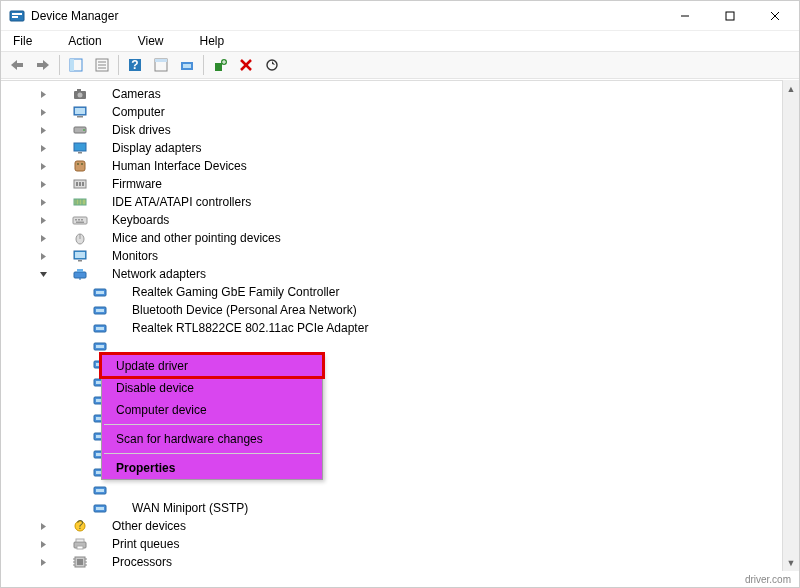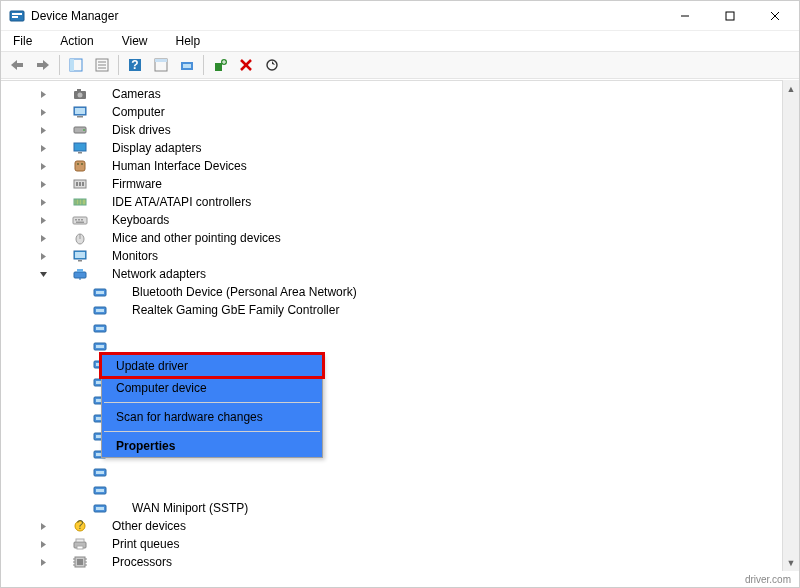--- a/index.html
+++ b/index.html
@@ -2,36 +2,36 @@
 <html><head>
 <meta charset="utf-8">
 <style>
 * { box-sizing: border-box; margin: 0; padding: 0; font-family: "Segoe UI", Tahoma, sans-serif; font-size: 12px; }
 body { width: 800px; height: 588px; background: #fff; position: relative; overflow: hidden; border: 1px solid #ccc; }
 .titlebar { height: 30px; display: flex; align-items: center; padding: 0 2px 0 8px; border-bottom: 1px solid #eee; }
 .titlebar .app-icon { width: 16px; height: 16px; margin-right: 6px; }
 .titlebar .title { flex: 1; }
 .titlebar .win-controls { display: flex; }
 .titlebar .win-btn { width: 45px; height: 28px; display: flex; align-items: center; justify-content: center; }
-.menubar { height: 20px; display: flex; align-items: center; padding: 0 4px; gap: 12px; }
+.menubar { height: 20px; display: flex; align-items: center; padding: 0 4px; gap: 20px; }
 .menubar .menu-item { padding: 2px 8px; }
 .toolbar { height: 28px; display: flex; align-items: center; padding: 0 4px; gap: 2px; border-top: 1px solid #e5e5e5; border-bottom: 1px solid #e5e5e5; background: #f8f8f8; }
 .toolbar .tbtn { width: 24px; height: 24px; display: flex; align-items: center; justify-content: center; border: 1px solid transparent; }
 .toolbar .sep { width: 1px; height: 20px; background: #ccc; margin: 0 2px; }
 .content { position: absolute; top: 79px; left: 0; right: 0; bottom: 16px; overflow: hidden; border-top: 1px solid #ddd; }
 .tree { padding: 4px 0 4px 8px; }
 .node { display: flex; align-items: center; height: 18px; line-height: 18px; white-space: nowrap; gap: 20px; }
 .expander { width: 12px; height: 12px; margin-right: 3px; display: inline-flex; align-items: center; justify-content: center; color: #888; font-size: 10px; }
 .indent { display: inline-block; }
 .dicon { width: 16px; height: 16px; margin-right: 4px; display: inline-flex; align-items: center; justify-content: center; }
 .label { }
 .scrollbar { position: absolute; right: 0; top: 79px; bottom: 16px; width: 17px; background: #f0f0f0; border-left: 1px solid #ddd; }
 .scroll-up, .scroll-down { position: absolute; left: 0; right: 0; height: 17px; display: flex; align-items: center; justify-content: center; color: #666; font-size: 9px; }
 .scroll-up { top: 0; } .scroll-down { bottom: 0; }
-.context-menu { position: absolute; left: 100px; top: 353px; width: 222px; background: #3b82f6; border: 1px solid #a0a0a0; box-shadow: 2px 2px 4px rgba(0,0,0,0.2); z-index: 10; }
+.context-menu { position: absolute; left: 100px; top: 353px; width: 222px; background: #d946ef; border: 1px solid #a0a0a0; box-shadow: 2px 2px 4px rgba(0,0,0,0.2); z-index: 10; }
 .context-menu .cm-item { height: 22px; padding: 0 14px; display: flex; align-items: center; }
 .context-menu .cm-sep { height: 1px; background: #d0d0d0; margin: 3px 2px; }
 .context-menu .cm-item.bold { font-weight: bold; }
 .highlight-box { position: absolute; border: 3px solid #e00000; z-index: 20; pointer-events: none; }
 .watermark { position: absolute; bottom: 2px; right: 8px; font-size: 10px; color: #888; }
 </style>
 </head>
 <body>
 
 <div class="titlebar">
@@ -321,42 +321,43 @@
       </div>
       <div class="node">
         <span class="indent" style="width: 28px;"></span>
         <span class="expander"></span>
         <span class="dicon">
           <svg viewBox="0 0 16 16" width="16" height="16">
             <rect x="2" y="5" width="12" height="7" rx="1" fill="#4a90d9" stroke="#2a6aa9"></rect>
             <rect x="4" y="7" width="8" height="3" fill="#bcdff6"></rect>
           </svg>
         </span>
+        <span class="label">Realtek Gaming GbE Family Controller</span>
+      </div>
+      <div class="node">
+        <span class="indent" style="width: 28px;"></span>
+        <span class="expander"></span>
+        <span class="dicon">
+          <svg viewBox="0 0 16 16" width="16" height="16">
+            <rect x="2" y="5" width="12" height="7" rx="1" fill="#4a90d9" stroke="#2a6aa9"></rect>
+            <rect x="4" y="7" width="8" height="3" fill="#bcdff6"></rect>
+          </svg>
+        </span>
         <span class="label">Bluetooth Device (Personal Area Network)</span>
       </div>
       <div class="node">
         <span class="indent" style="width: 28px;"></span>
         <span class="expander"></span>
         <span class="dicon">
           <svg viewBox="0 0 16 16" width="16" height="16">
             <rect x="2" y="5" width="12" height="7" rx="1" fill="#4a90d9" stroke="#2a6aa9"></rect>
             <rect x="4" y="7" width="8" height="3" fill="#bcdff6"></rect>
           </svg>
         </span>
-        <span class="label">Realtek Gaming GbE Family Controller</span>
-      </div>
-      <div class="node">
-        <span class="indent" style="width: 28px;"></span>
-        <span class="expander"></span>
-        <span class="dicon">
-          <svg viewBox="0 0 16 16" width="16" height="16">
-            <rect x="2" y="5" width="12" height="7" rx="1" fill="#4a90d9" stroke="#2a6aa9"></rect>
-            <rect x="4" y="7" width="8" height="3" fill="#bcdff6"></rect>
-          </svg>
-        </span>
+        <span class="label">Realtek RTL8822CE 802.11ac PCIe Adapter</span>
       </div>
       <div class="node">
         <span class="indent" style="width: 28px;"></span>
         <span class="expander"></span>
         <span class="dicon">
           <svg viewBox="0 0 16 16" width="16" height="16">
             <rect x="2" y="5" width="12" height="7" rx="1" fill="#4a90d9" stroke="#2a6aa9"></rect>
             <rect x="4" y="7" width="8" height="3" fill="#bcdff6"></rect>
           </svg>
         </span>
@@ -516,20 +517,21 @@
     </div>
 </div>
 
 <div class="scrollbar">
   <div class="scroll-up">▲</div>
   <div class="scroll-down">▼</div>
 </div>
 
 <div class="context-menu" id="ctx">
     <div class="cm-item">Update driver</div>
+    <div class="cm-item">Disable device</div>
     <div class="cm-item">Computer device</div>
     <div class="cm-sep"></div>
     <div class="cm-item">Scan for hardware changes</div>
     <div class="cm-sep"></div>
     <div class="cm-item bold">Properties</div>
   </div>
 
 <div class="highlight-box" style="left:98px; top:351px; width:226px; height:27px;"></div>
 
 <div class="watermark">driver.com</div>

